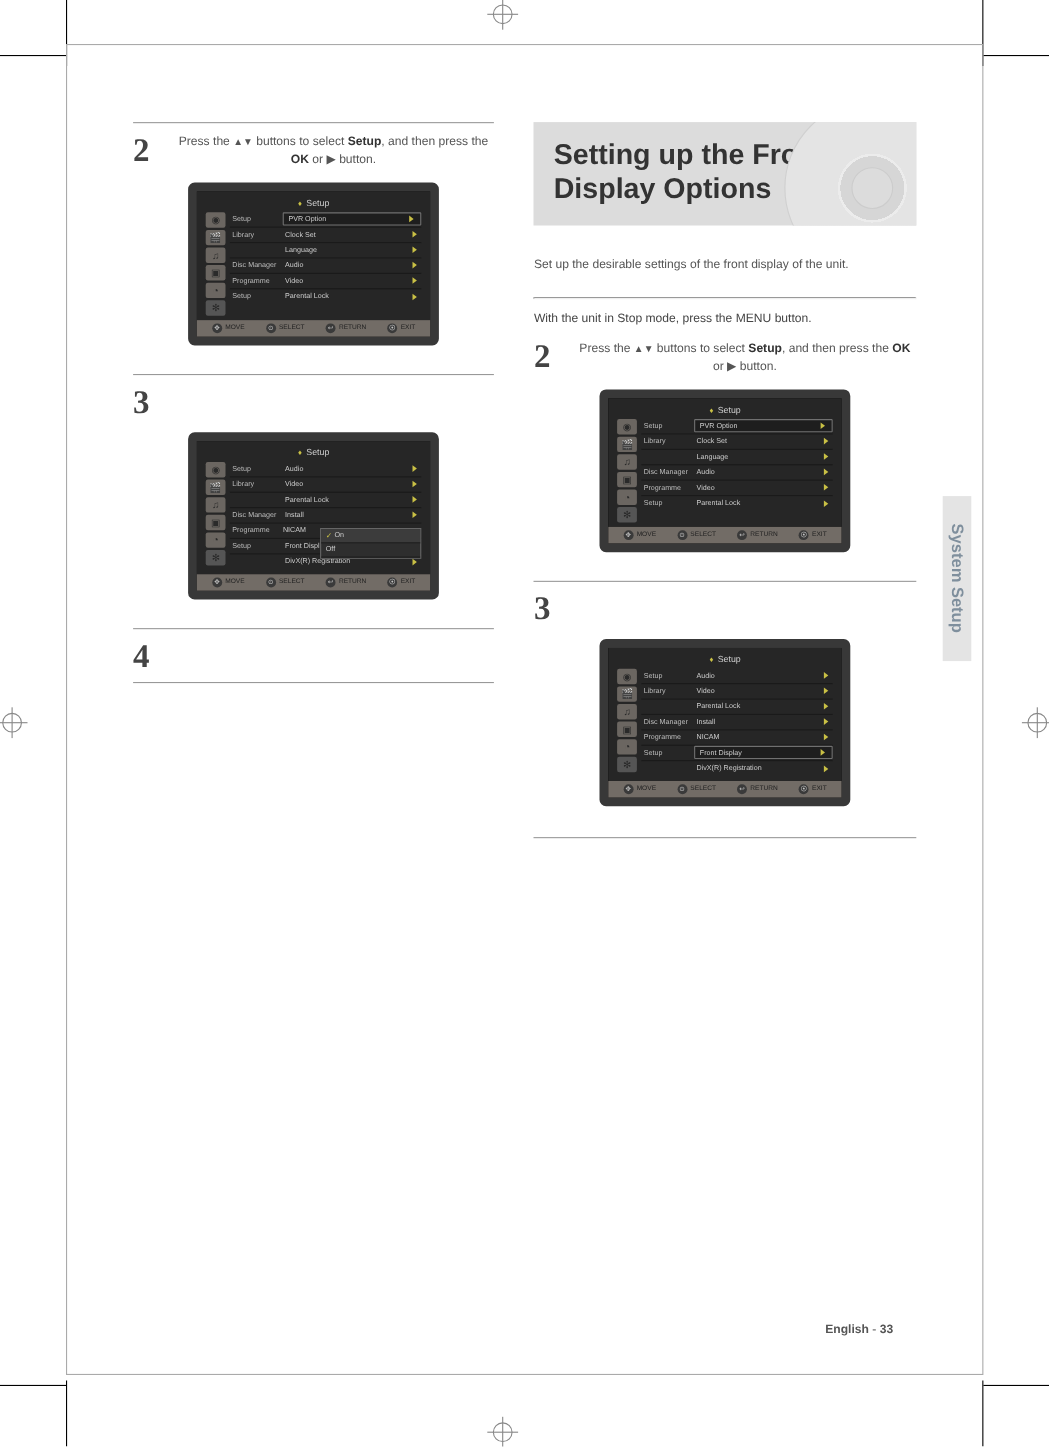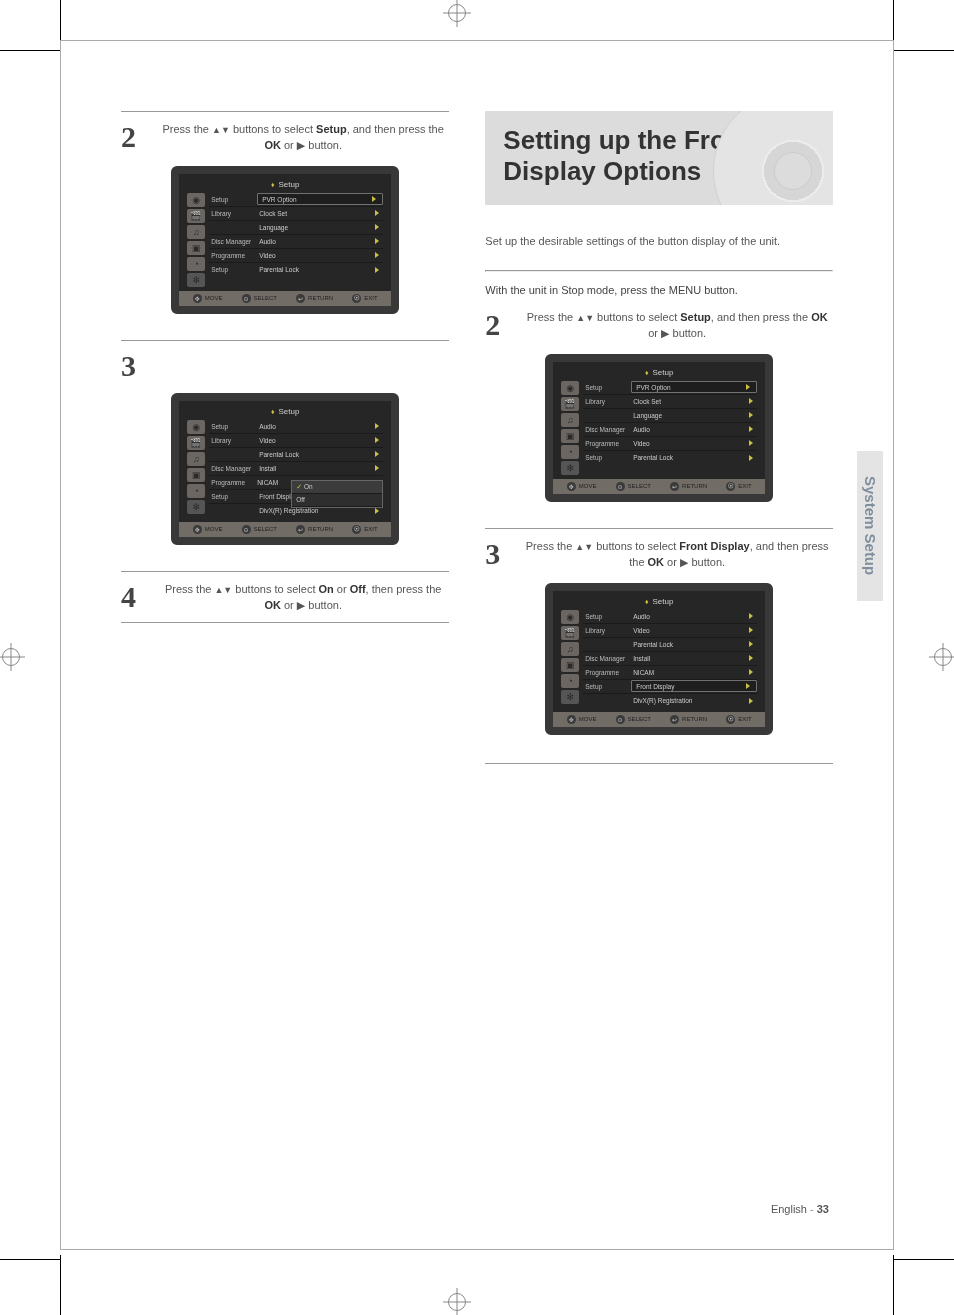--- a/index.html
+++ b/index.html
@@ -89,22 +89,22 @@
   }
   .side-tab span {
     writing-mode: vertical-rl;
     font-family: Arial, Helvetica, sans-serif;
     font-weight: bold; font-size: 15px;
     color: #7f8f9d;
   }
 
   
   .pgnum {
-    position: absolute; right: 4px; bottom: -6px;
-    font-size: 11px; color: #555;
+    position: absolute; right: 21px; bottom: -6px;
+    font-size: 11px; color: #555; font-weight: bold;
   }
   .dash { color: #888; }
 
   
   .tv {
     width: 228px; margin: 12px auto 8px auto;
     border: 8px solid #383838; border-radius: 6px;
     background: #000; color: #cfcfcf;
     font-size: 7px;
   }
@@ -386,35 +386,32 @@
                     <span>EXIT</span>
                   </span>
               </div>
             </div>
           </div>
         </div>
 
         <div class="step">
           <div class="step-row">
             <div class="step-num">4</div>
-            <div class="step-text">
-              <span>Press the </span><span class="arrow-up">▲▼</span><span> buttons to select </span><b>On</b><span> or </span><b>Off</b><span>, then press the </span><b>OK</b><span> or </span><span>▶</span><span> button.</span>
-            </div>
           </div>
           <hr class="footer-hr">
         </div>
       </div>
 
       <div class="col right">
         <div class="title-banner">
           <div class="disc"></div>
           <h1>Setting up the Front Display Options</h1>
         </div>
 
-        <div class="intro">Set up the desirable settings of the button display of the unit.</div>
+        <div class="intro">Set up the desirable settings of the front display of the unit.</div>
         <hr class="section-hr">
         <div class="small-heading">With the unit in Stop mode, press the MENU button.</div>
 
         <div class="step nobtop" style="margin-top:14px;">
           <div class="step-row">
             <div class="step-num">2</div>
             <div class="step-text">
               <span>Press the </span><span class="arrow-up">▲▼</span><span> buttons to select </span><b>Setup</b><span>, and then press the </span><b>OK</b><span> or </span><span>▶</span><span> button.</span>
             </div>
           </div>
@@ -496,23 +493,20 @@
                     <span>EXIT</span>
                   </span>
               </div>
             </div>
           </div>
         </div>
 
         <div class="step">
           <div class="step-row">
             <div class="step-num">3</div>
-            <div class="step-text">
-              <span>Press the </span><span class="arrow-up">▲▼</span><span> buttons to select </span><b>Front Display</b><span>, and then press the </span><b>OK</b><span> or </span><span>▶</span><span> button.</span>
-            </div>
           </div>
           <div class="tv-wrap">
 
             <div class="tv">
               <div class="tv-inner">
                 <div class="tv-title"><span class="diamond"></span><span>Setup</span></div>
                 <div class="tv-body">
                   <div class="tv-icons">
                     <div class="tv-icon">◉</div>
                     <div class="tv-icon">🎬</div>

